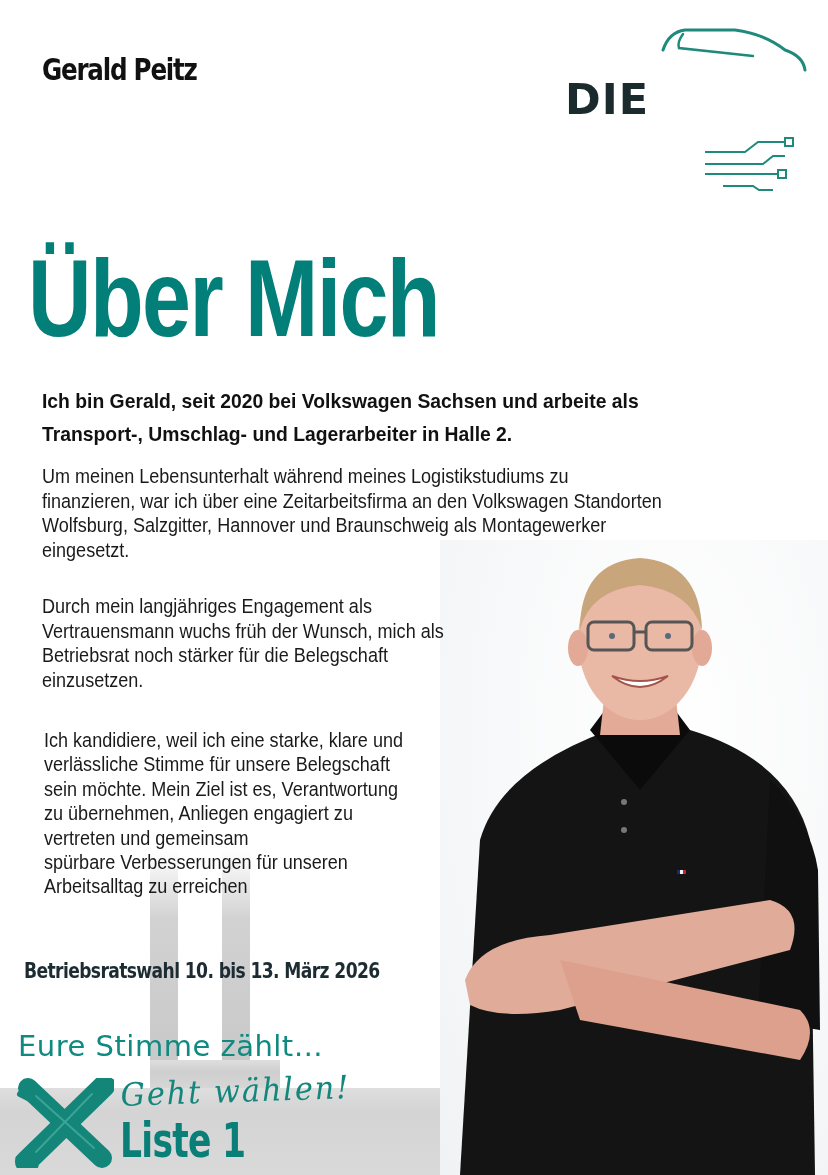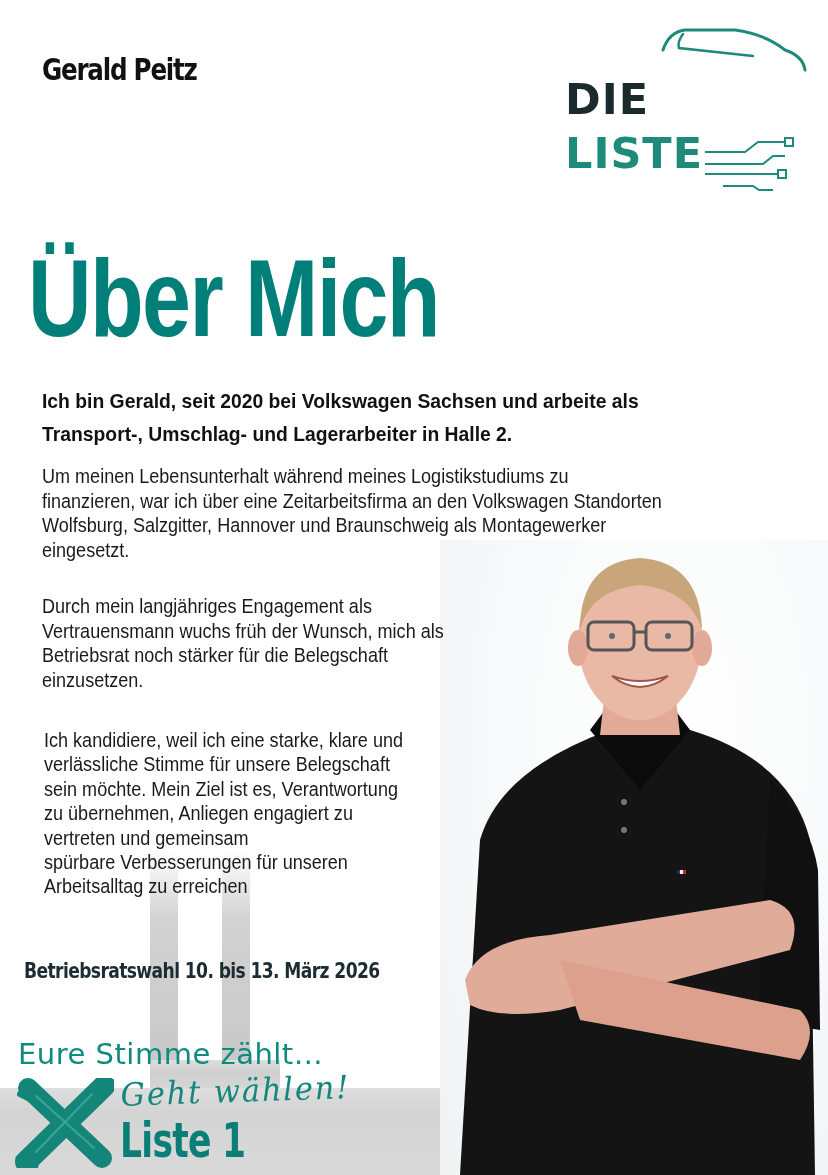--- a/index.html
+++ b/index.html
@@ -61,21 +61,21 @@
     .election {
       left: 24px; top: 958px;
       font-family: "DejaVu Sans", sans-serif; font-weight: bold;
       font-size: 22px; color: #1d2c33; letter-spacing: -0.8px;
       transform: scaleX(0.78); transform-origin: left top; white-space: nowrap;
     }
 
     .stimme {
       left: 18px; top: 1029px;
       font-family: "DejaVu Sans", sans-serif; font-size: 29px;
-      color: #0f8a80; letter-spacing: 0.5px; white-space: nowrap; margin-top: 8px;
+      color: #0f8a80; letter-spacing: 0.5px; white-space: nowrap;
     }
     .gehen {
       left: 120px; top: 1076px;
       font-family: "DejaVu Serif", serif; font-style: italic;
       font-size: 32px; color: #14867c; letter-spacing: 2px;
       white-space: nowrap; transform: rotate(-2deg) scaleX(0.95); transform-origin: left top;
     }
     .liste1 {
       left: 120px; top: 1112px;
       font-family: "DejaVu Sans", sans-serif; font-weight: bold;
@@ -131,21 +131,20 @@
 </div>
 
 <div class="abs name-title">Gerald Peitz</div>
 
 <div class="abs logo">
   <svg class="abs" style="left:90px; top:0;" width="155" height="60" viewBox="0 0 155 60">
     <path d="M8 24 Q14 6 30 4 L80 4 Q110 8 130 24 Q148 30 150 44" fill="none" stroke="#1e8a7b" stroke-width="3" stroke-linecap="round"></path>
     <path d="M28 8 Q22 16 24 22 L98 30" fill="none" stroke="#1e8a7b" stroke-width="2.5" stroke-linecap="round"></path>
   </svg>
   <div class="logo-line logo-dark" style="top:10px;">DIE</div>
-  <div class="logo-line logo-teal" style="top:106px;">LISTE</div>
   <svg class="abs" style="left:138px; top:108px;" width="105" height="60" viewBox="0 0 105 60">
     <g fill="none" stroke="#1e8a7b" stroke-width="2">
       <path d="M2 18 L42 18 L55 8 L82 8"></path>
       <rect x="82" y="4" width="8" height="8"></rect>
       <path d="M2 30 L60 30 L70 22 L82 22"></path>
       <path d="M2 40 L75 40"></path>
       <rect x="75" y="36" width="8" height="8"></rect>
       <path d="M20 52 L50 52 L56 56 L70 56"></path>
     </g>
   </svg>

